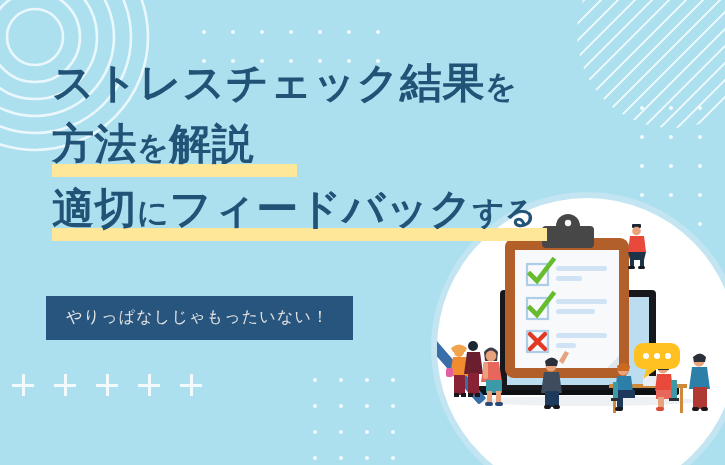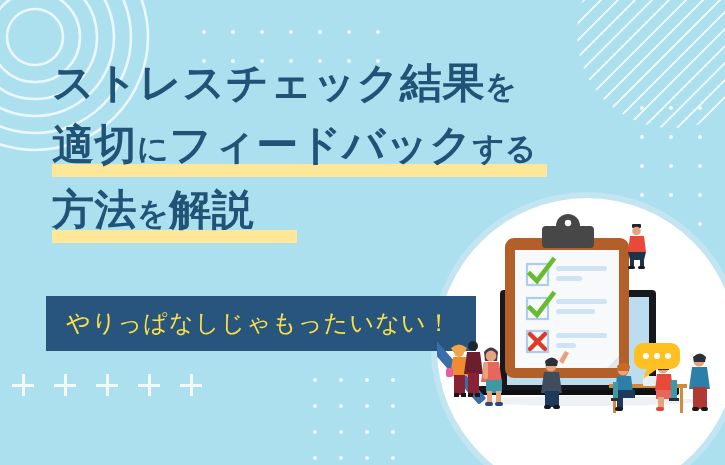--- a/index.html
+++ b/index.html
@@ -112,22 +112,22 @@
 
   .l2 .hl-mark { width: 495px; bottom: 3px; }
   .l3 .hl-mark { width: 245px; bottom: 1px; }
 
   
   .badge {
     position: absolute;
     left: 46px; top: 296px;
     padding: 11px 24px 12px 20px;
     background: #27557d;
-    color: #fde047;
-    font-size: 24px;
+    color: #e5e5e5;
+    font-size: 16px;
     letter-spacing: 1.2px;
     white-space: nowrap;
   }
 
   
   .illus { position: absolute; left: 437px; top: 198px; width: 300px; height: 300px; }
   .illus svg { display: block; }
 </style>
 </head>
 <body>
@@ -210,27 +210,27 @@
     <span class="plus" style="left:168px;"></span>
   </div>
 
   <div class="white-circle-ring"></div>
   <div class="white-circle"></div>
 
   <div class="headline">
     <span class="hl-line l1">
       <span class="hl-txt"><span>ストレスチェック結果</span><span class="sm">を</span></span>
     </span>
+    <span class="hl-line l3">
+      <span class="hl-mark"></span>
+      <span class="hl-txt"><span>方法</span><span class="sm">を</span><span>解説</span></span>
+    </span>
     <span class="hl-line l2">
       <span class="hl-mark"></span>
       <span class="hl-txt"><span>適切</span><span class="sm">に</span><span>フィードバック</span><span class="sm">する</span></span>
-    </span>
-    <span class="hl-line l3">
-      <span class="hl-mark"></span>
-      <span class="hl-txt"><span>方法</span><span class="sm">を</span><span>解説</span></span>
     </span>
   </div>
 
   <div class="badge">やりっぱなしじゃもったいない！</div>
 
   <div class="illus">
     <svg width="300" height="300" viewBox="0 0 300 300">
 
       <ellipse cx="150" cy="203" rx="110" ry="5" fill="#edf1f4"></ellipse>
 

